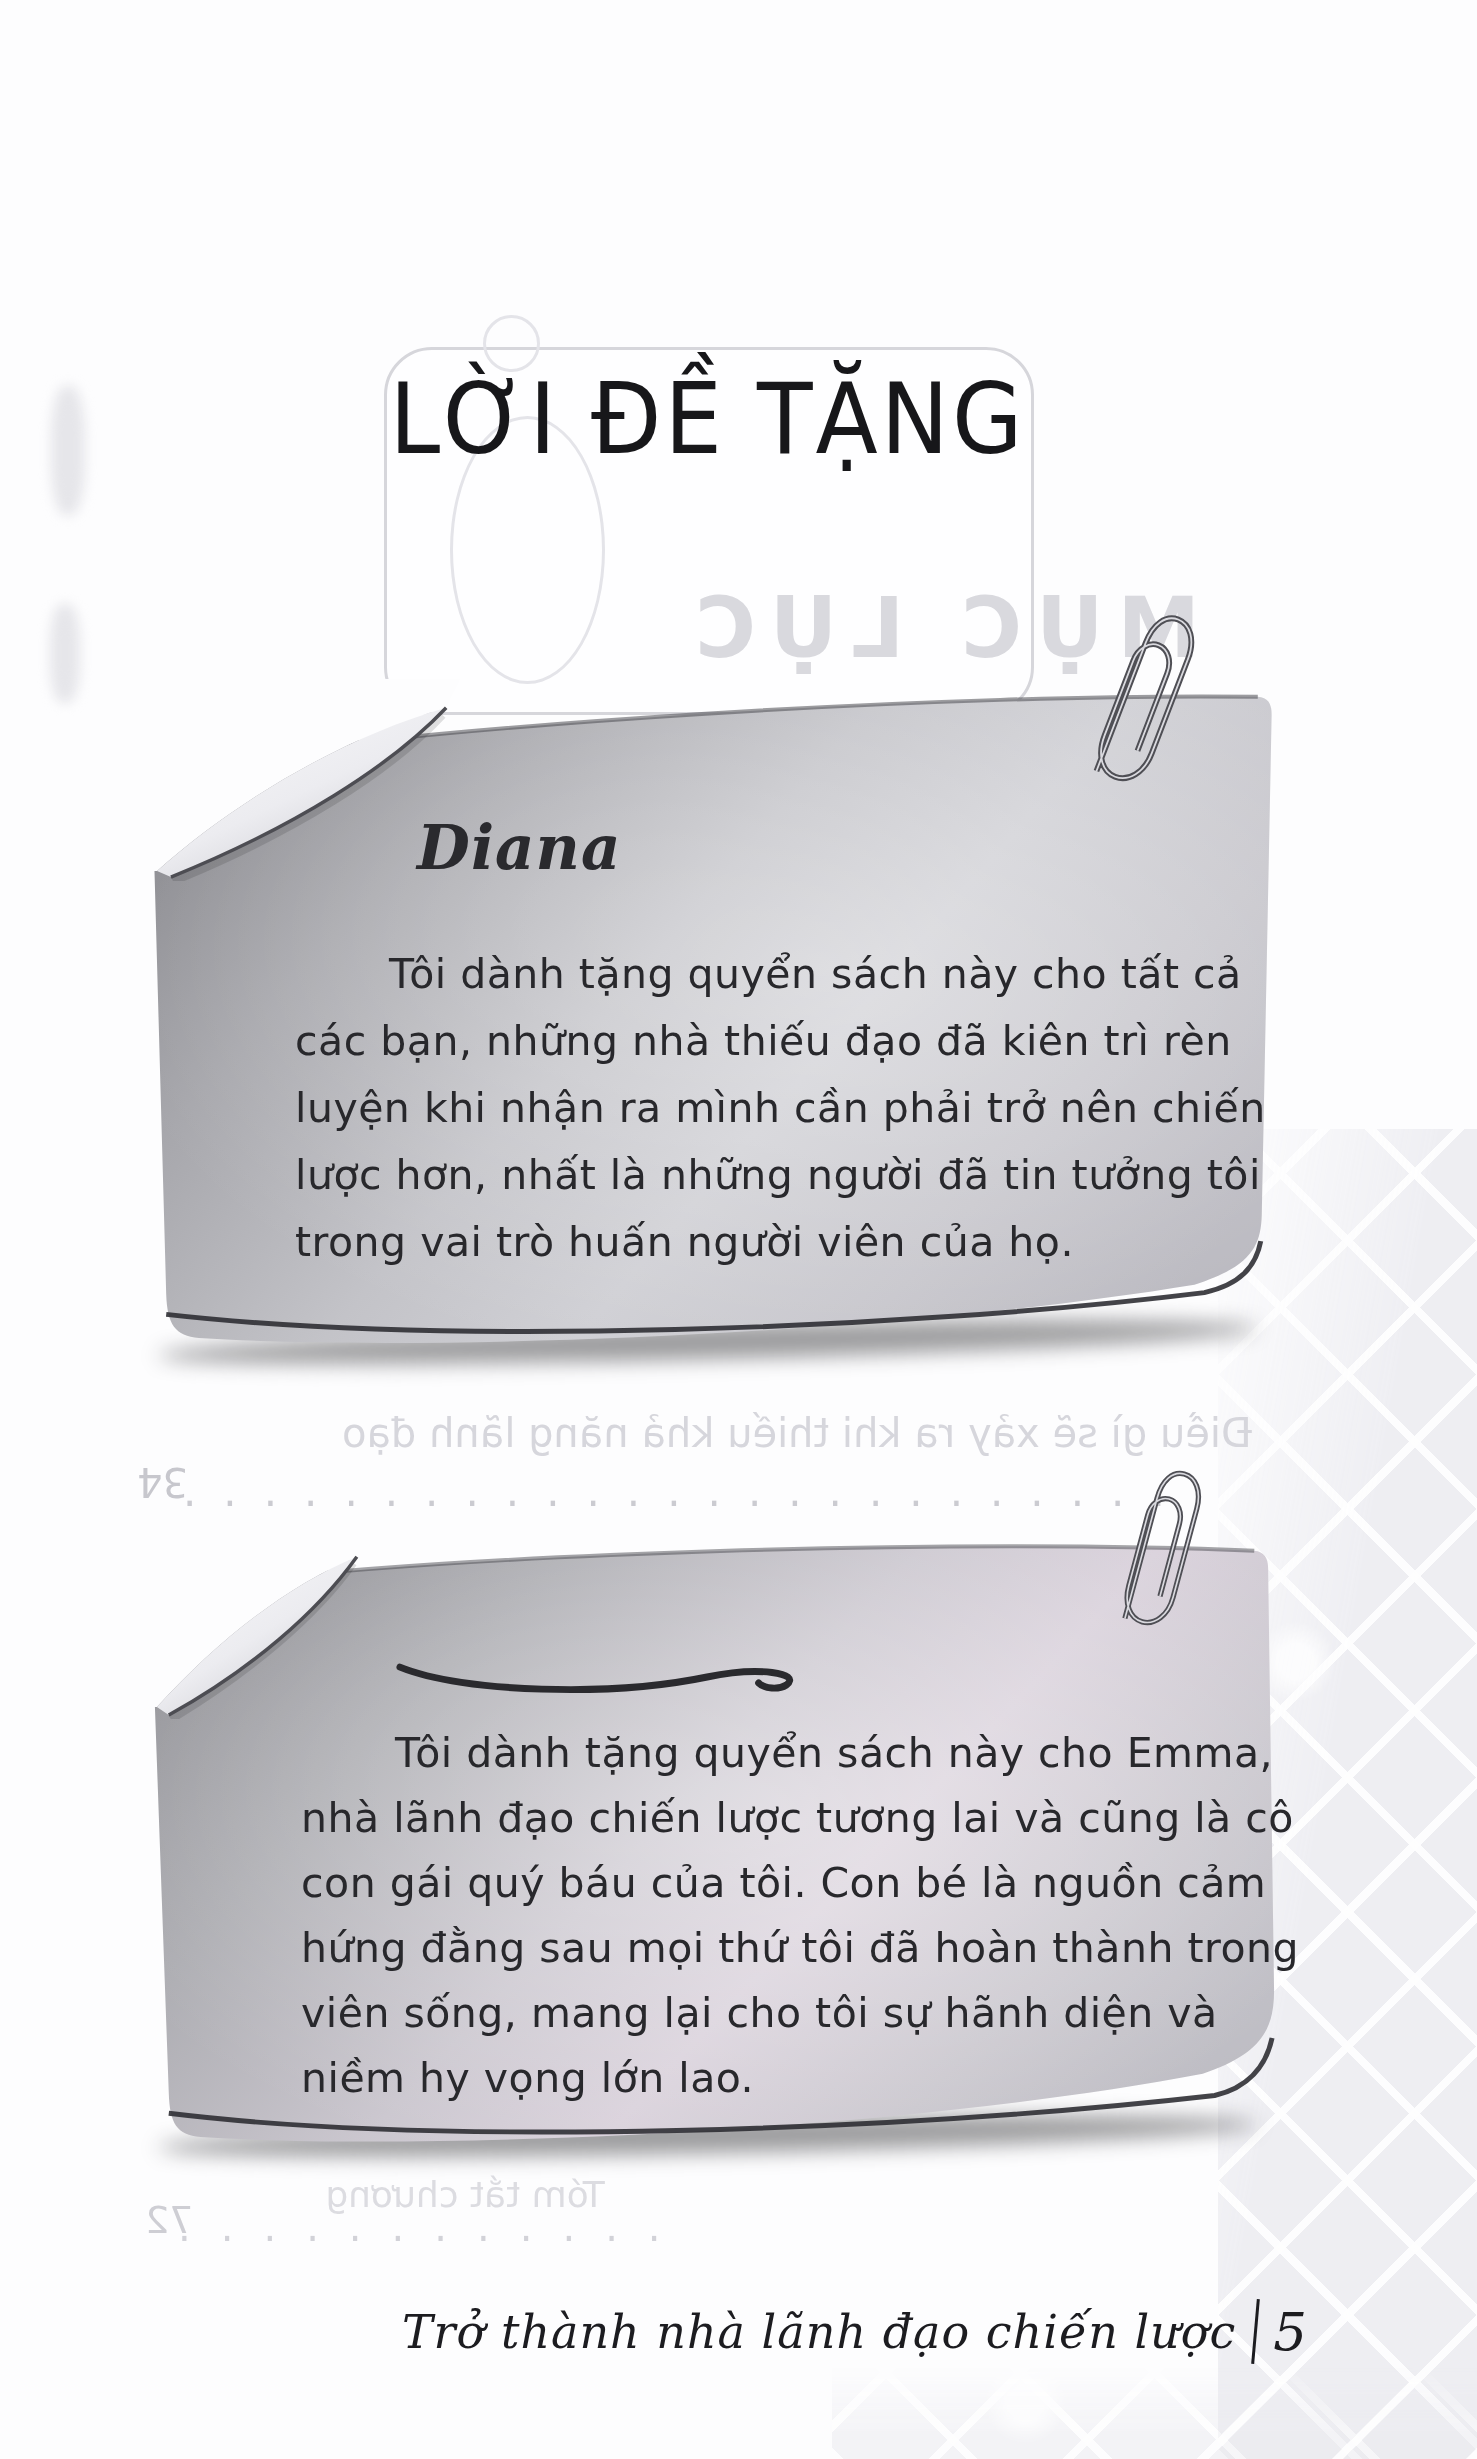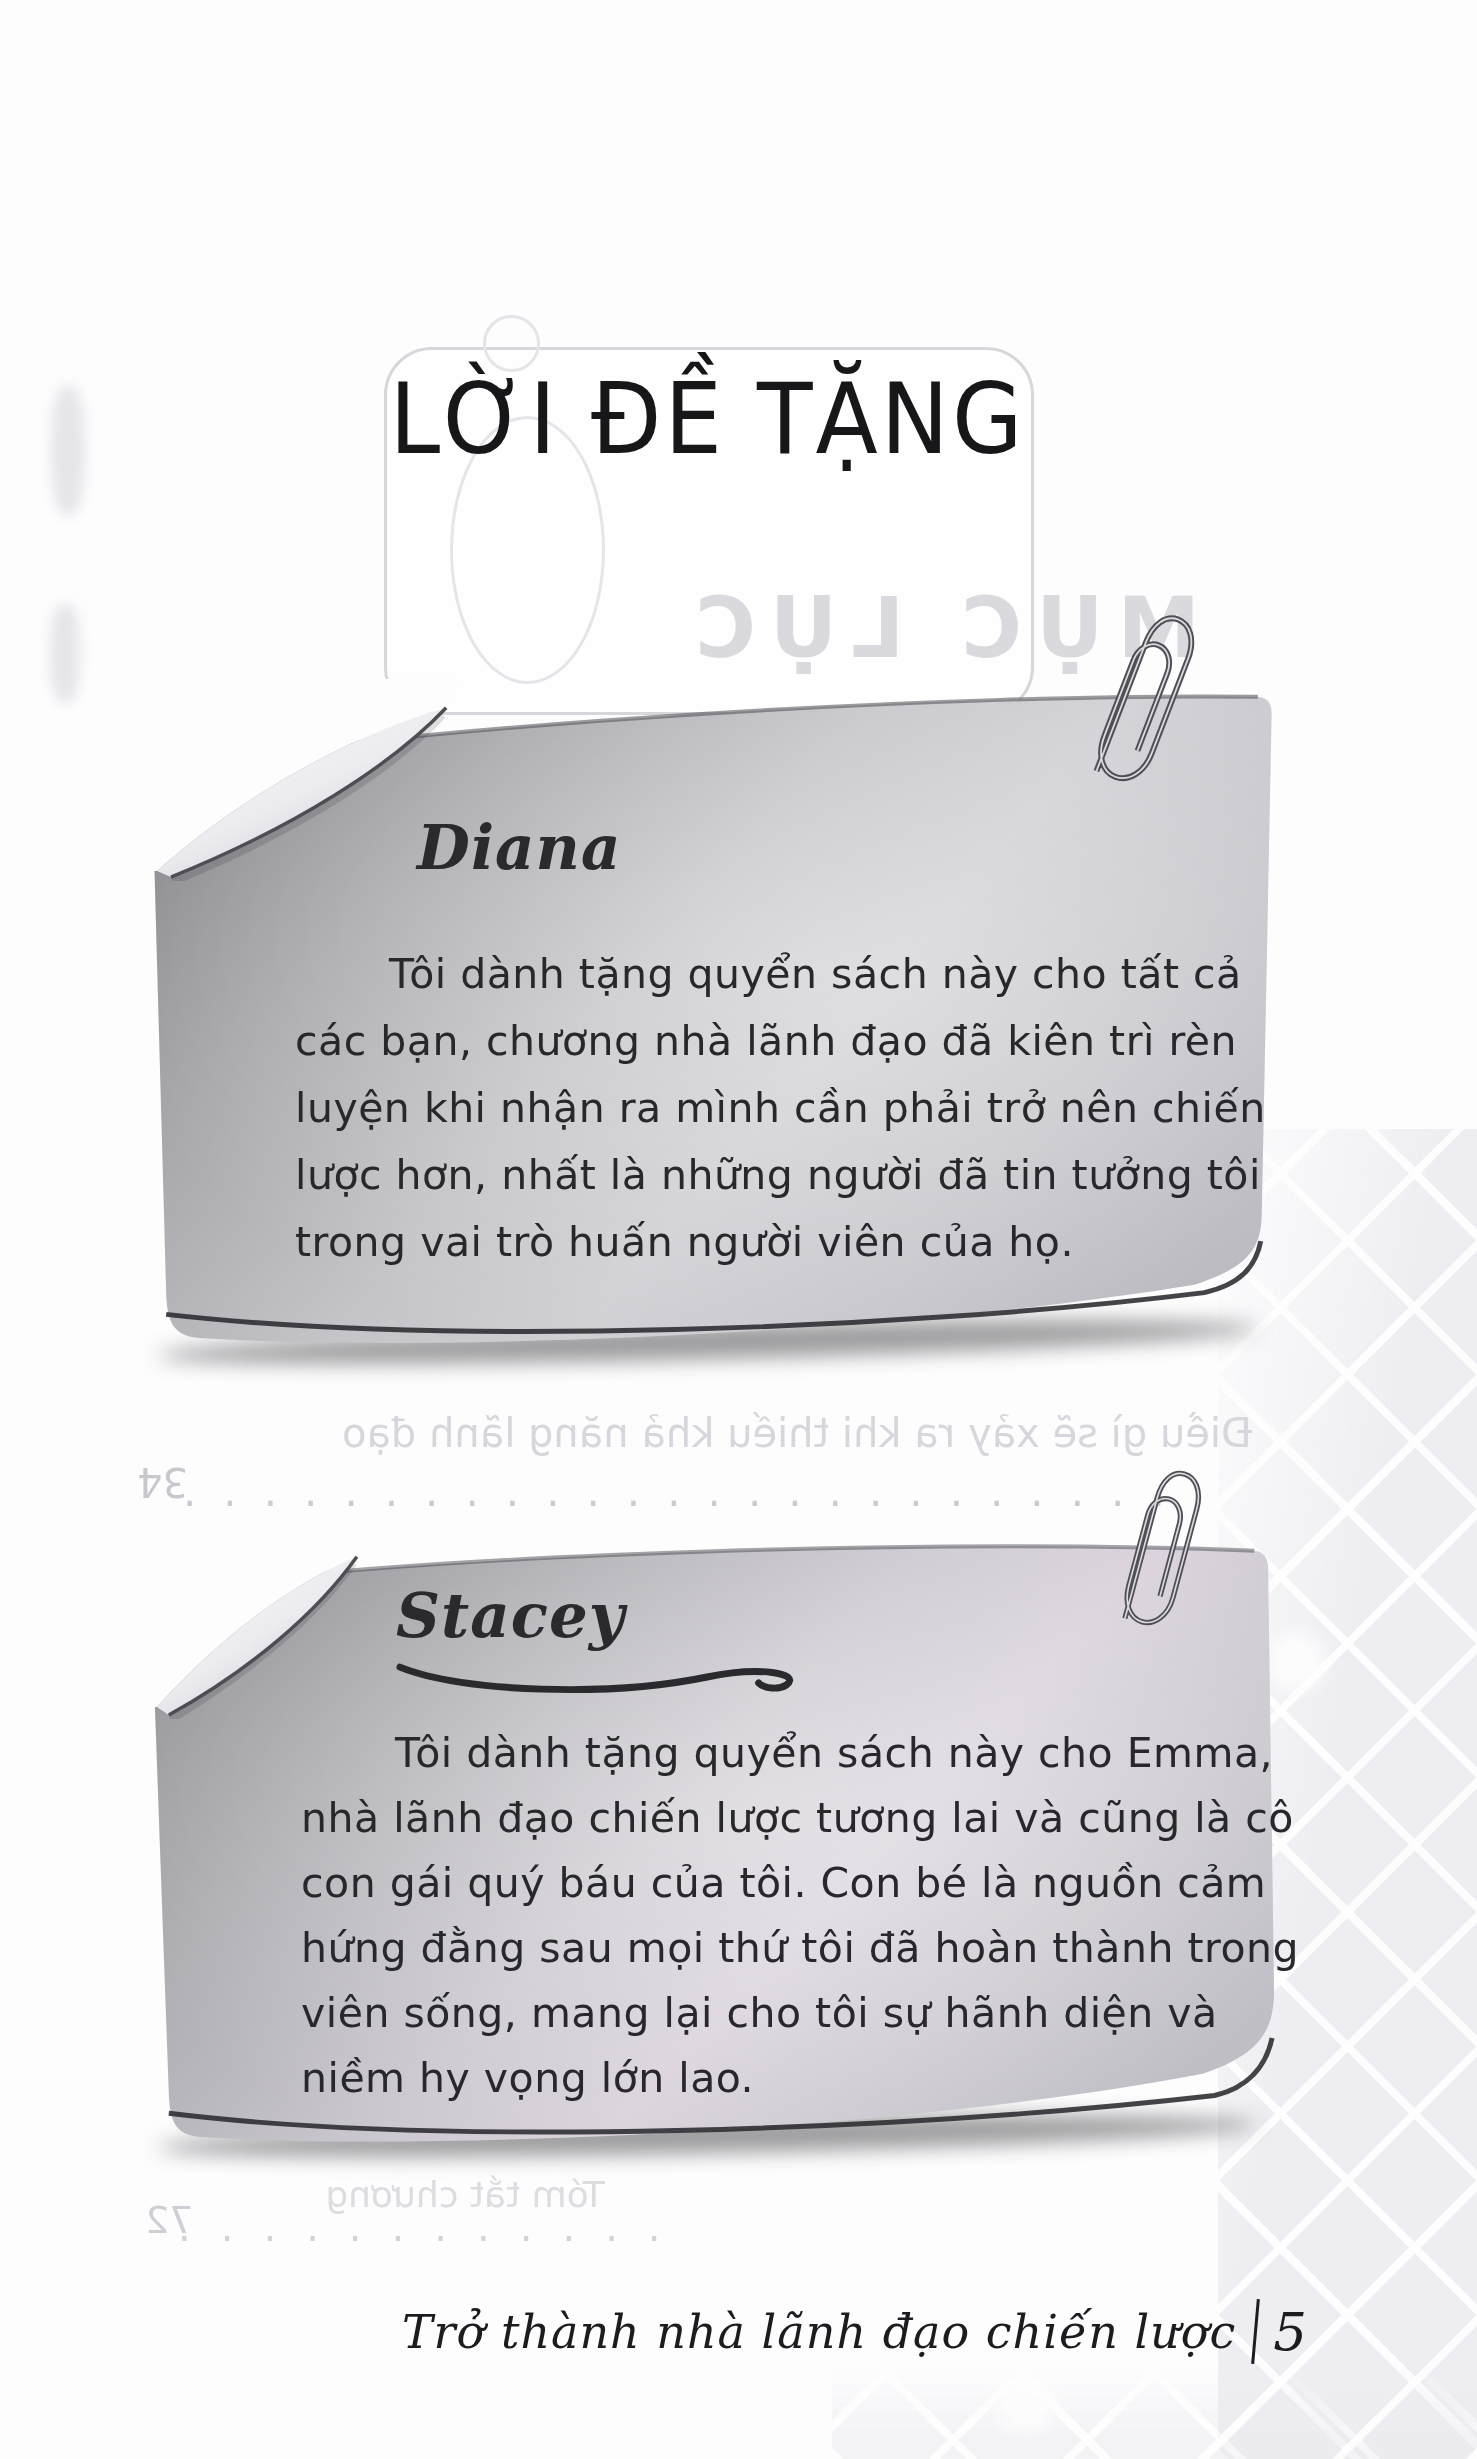--- a/index.html
+++ b/index.html
@@ -146,21 +146,21 @@
   </svg>
   <svg class="clip-svg clip-1" viewBox="0 0 70 150">
     <path d="M 21,140 L 21,34 C 21,18 28,8 38,8 C 48,8 56,18 56,34 L 56,112 C 56,128 47,139 36,139
              C 25,139 17,128 17,112 L 17,50 C 17,40 23,32 31,32 C 39,32 45,40 45,50 L 45,114" fill="none" stroke="#4f4f55" stroke-width="4.5"></path>
     <path d="M 21,140 L 21,34 C 21,18 28,8 38,8 C 48,8 56,18 56,34 L 56,112 C 56,128 47,139 36,139
              C 25,139 17,128 17,112 L 17,50 C 17,40 23,32 31,32 C 39,32 45,40 45,50 L 45,114" fill="none" stroke="#e9e9ee" stroke-width="1.4" opacity="0.9"></path>
   </svg>
   <div class="card-name name-1">Diana</div>
   <div class="card-para para-1">
     <div class="ln first">Tôi dành tặng quyển sách này cho tất cả</div>
-    <div class="ln">các bạn, chương nhà lãnh đạo đã kiên trì rèn</div>
+    <div class="ln">các bạn, những nhà thiếu đạo đã kiên trì rèn</div>
     <div class="ln">luyện khi nhận ra mình cần phải trở nên chiến</div>
     <div class="ln">lược hơn, nhất là những người đã tin tưởng tôi</div>
     <div class="ln last">trong vai trò huấn người viên của họ.</div>
   </div>
 
   <div class="ghost ghost-toc-line mirror">Điều gì sẽ xảy ra khi thiếu khả năng lãnh đạo</div>
   <div class="ghost ghost-num num-34">34</div>
   <div class="ghost ghost-dots dots-1">.........................</div>
 
   <div class="card-shadow shadow-2"></div>
@@ -200,21 +200,20 @@
     <path d="M 210,40 C 172,94 105,150 26,198" fill="none" stroke="#000000" stroke-width="9" opacity="0.12"></path>
     <path d="M 12,186 C 72,120 142,64 214,34 C 174,90 107,148 24,194 L12,186 Z" fill="url(#fg2)"></path>
     <path d="M 214,34 C 174,90 107,148 24,194" fill="none" stroke="#4d4d53" stroke-width="3.5"></path>
   </svg>
   <svg class="clip-svg clip-2" viewBox="0 0 70 150">
     <path d="M 21,140 L 21,34 C 21,18 28,8 38,8 C 48,8 56,18 56,34 L 56,112 C 56,128 47,139 36,139
              C 25,139 17,128 17,112 L 17,50 C 17,40 23,32 31,32 C 39,32 45,40 45,50 L 45,114" fill="none" stroke="#4f4f55" stroke-width="4.5"></path>
     <path d="M 21,140 L 21,34 C 21,18 28,8 38,8 C 48,8 56,18 56,34 L 56,112 C 56,128 47,139 36,139
              C 25,139 17,128 17,112 L 17,50 C 17,40 23,32 31,32 C 39,32 45,40 45,50 L 45,114" fill="none" stroke="#e9e9ee" stroke-width="1.4" opacity="0.9"></path>
   </svg>
-  <div class="card-name name-2">Stacey</div>
   <svg class="swash" viewBox="0 0 440 40">
     <path d="M 6,8 C 70,34 220,38 316,18 C 368,7 412,14 396,26 C 388,31 374,30 368,24" fill="none" stroke="#2a2a2e" stroke-width="7" stroke-linecap="round"></path>
   </svg>
   <div class="card-para para-2">
     <div class="ln first">Tôi dành tặng quyển sách này cho Emma,</div>
     <div class="ln">nhà lãnh đạo chiến lược tương lai và cũng là cô</div>
     <div class="ln">con gái quý báu của tôi. Con bé là nguồn cảm</div>
     <div class="ln">hứng đằng sau mọi thứ tôi đã hoàn thành trong</div>
     <div class="ln">viên sống, mang lại cho tôi sự hãnh diện và</div>
     <div class="ln last">niềm hy vọng lớn lao.</div>

